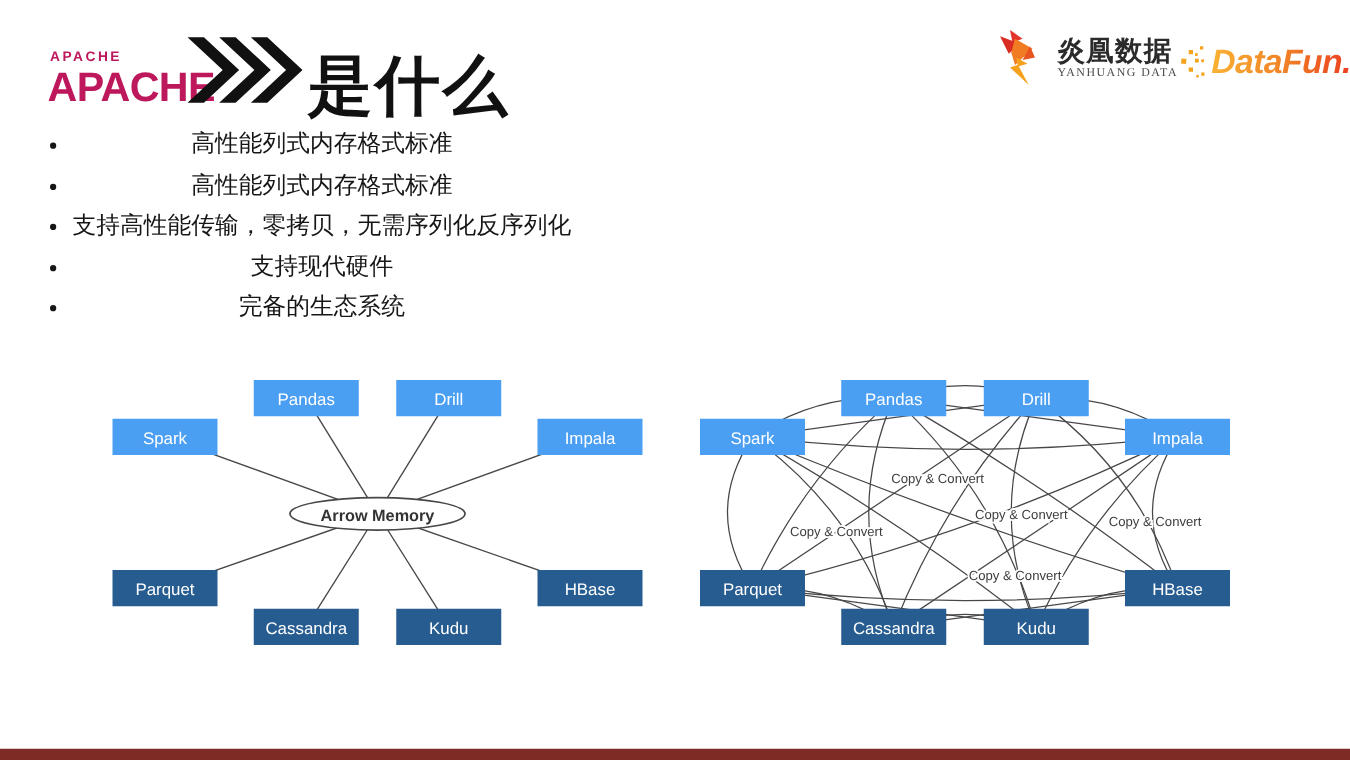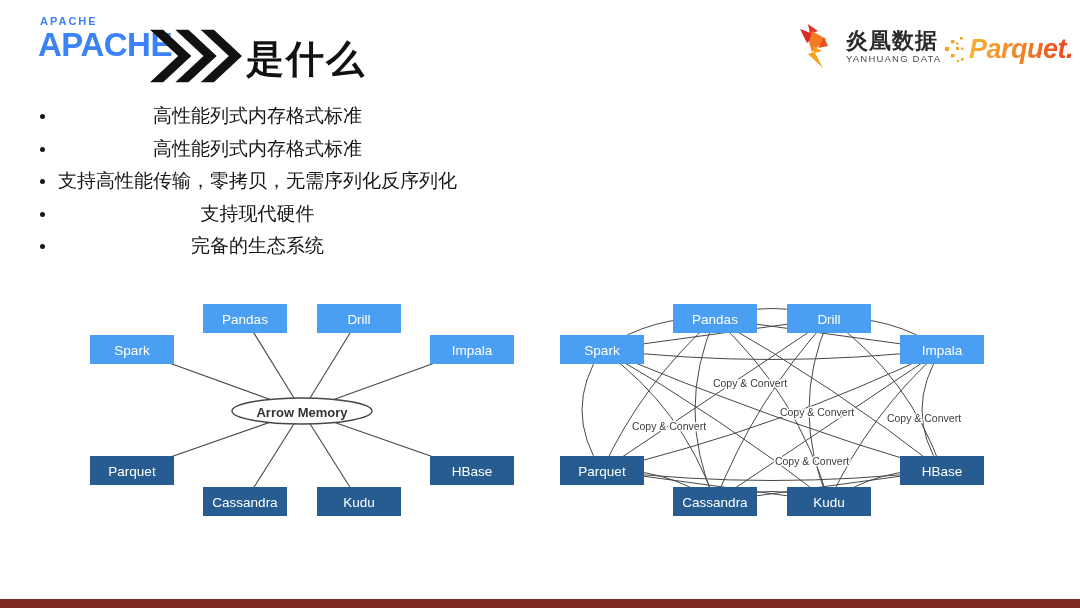--- a/index.html
+++ b/index.html
@@ -1,29 +1,29 @@
 <!DOCTYPE html>
 <html><head>
 <meta charset="utf-8">
 <style>
   html,body{margin:0;padding:0;}
   body{
     width:1080px;height:608px;position:relative;overflow:hidden;
     background:#ffffff;font-family:"Liberation Sans", sans-serif;
   }
   
-  .logo-block{position:absolute;left:38px;top:15px;color:#3b82f6;}
+  .logo-block{position:absolute;left:38px;top:40px;color:#be185d;}
   .logo-apache{font-size:11px;font-weight:600;letter-spacing:2px;margin-left:2px;line-height:12px;}
   .logo-arrow{font-size:33px;font-weight:800;letter-spacing:-0.5px;line-height:36px;}
   .logo-chevrons{position:absolute;left:150px;top:28px;}
-  .page-title{position:absolute;left:246px;top:34px;font-size:38px;color:#111;font-weight:600;letter-spacing:2px;}
+  .page-title{position:absolute;left:246px;top:34px;font-size:52px;color:#111;font-weight:600;letter-spacing:2px;}
   .yh-logo{position:absolute;left:798px;top:22px;display:flex;align-items:center;}
   .yh-text{margin-left:6px;}
   .yh-name{font-size:22px;font-weight:700;color:#2b2b2b;letter-spacing:1px;line-height:24px;}
-  .yh-sub{font-size:9.5px;color:#4a4a4a;letter-spacing:1.2px;line-height:12px;}
+  .yh-sub{font-size:9.5px;color:#4a4a4a;letter-spacing:1.2px;line-height:12px;font-family:Liberation Serif, serif;}
   .df-logo{position:absolute;left:944px;top:34px;display:flex;align-items:center;}
   .df-name{
     font-size:27px;font-weight:800;font-style:italic;letter-spacing:-0.5px;margin-left:3px;
     background:linear-gradient(90deg,#F9B233 0%,#F07E26 55%,#EB3E20 100%);
     -webkit-background-clip:text;background-clip:text;color:transparent;
   }
   
   .bullets{position:absolute;left:38px;top:100px;margin:0;padding:0;list-style:none;text-align:center;}
   .bullets li{
     font-size:19px;color:#161616;line-height:32.5px;white-space:nowrap;
@@ -76,21 +76,21 @@
       <rect x="7" y="4" width="3.4" height="3.4"></rect>
       <rect x="7" y="18" width="3.4" height="3.4"></rect>
       <rect x="12" y="11" width="3" height="3"></rect>
       <rect x="16" y="1" width="2.6" height="2.6"></rect>
       <rect x="17" y="22" width="2.6" height="2.6"></rect>
       <rect x="13" y="24" width="2" height="2"></rect>
       <rect x="17" y="11.5" width="2.2" height="2.2"></rect>
       <rect x="12" y="6.5" width="2.2" height="2.2"></rect>
     </g>
   </svg>
-  <div class="df-name">Parquet.</div>
+  <div class="df-name">DataFun.</div>
 </div>
 
 <ul class="bullets">
   <li>高性能列式内存格式标准</li>
   <li>高性能列式内存格式标准</li>
   <li>支持高性能传输，零拷贝，无需序列化反序列化</li>
   <li>支持现代硬件</li>
   <li>完备的生态系统</li>
 </ul>
 

